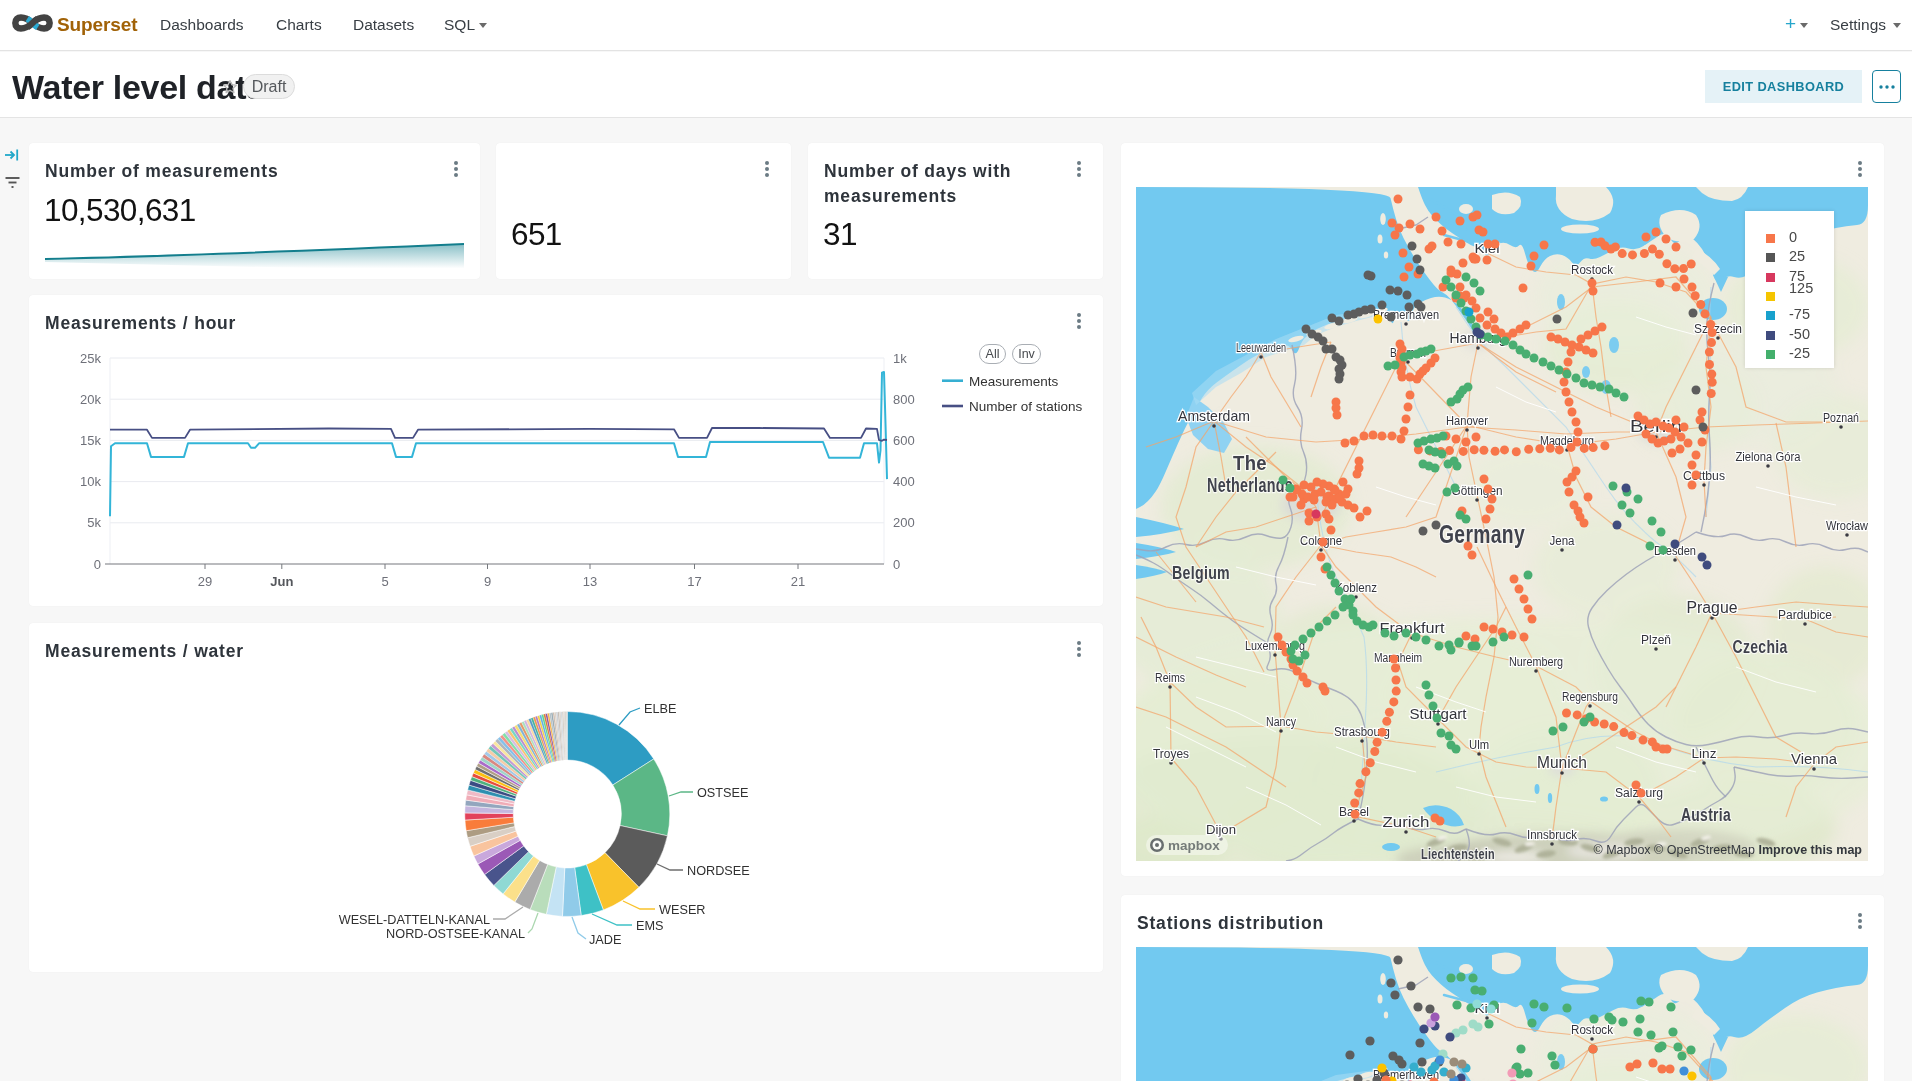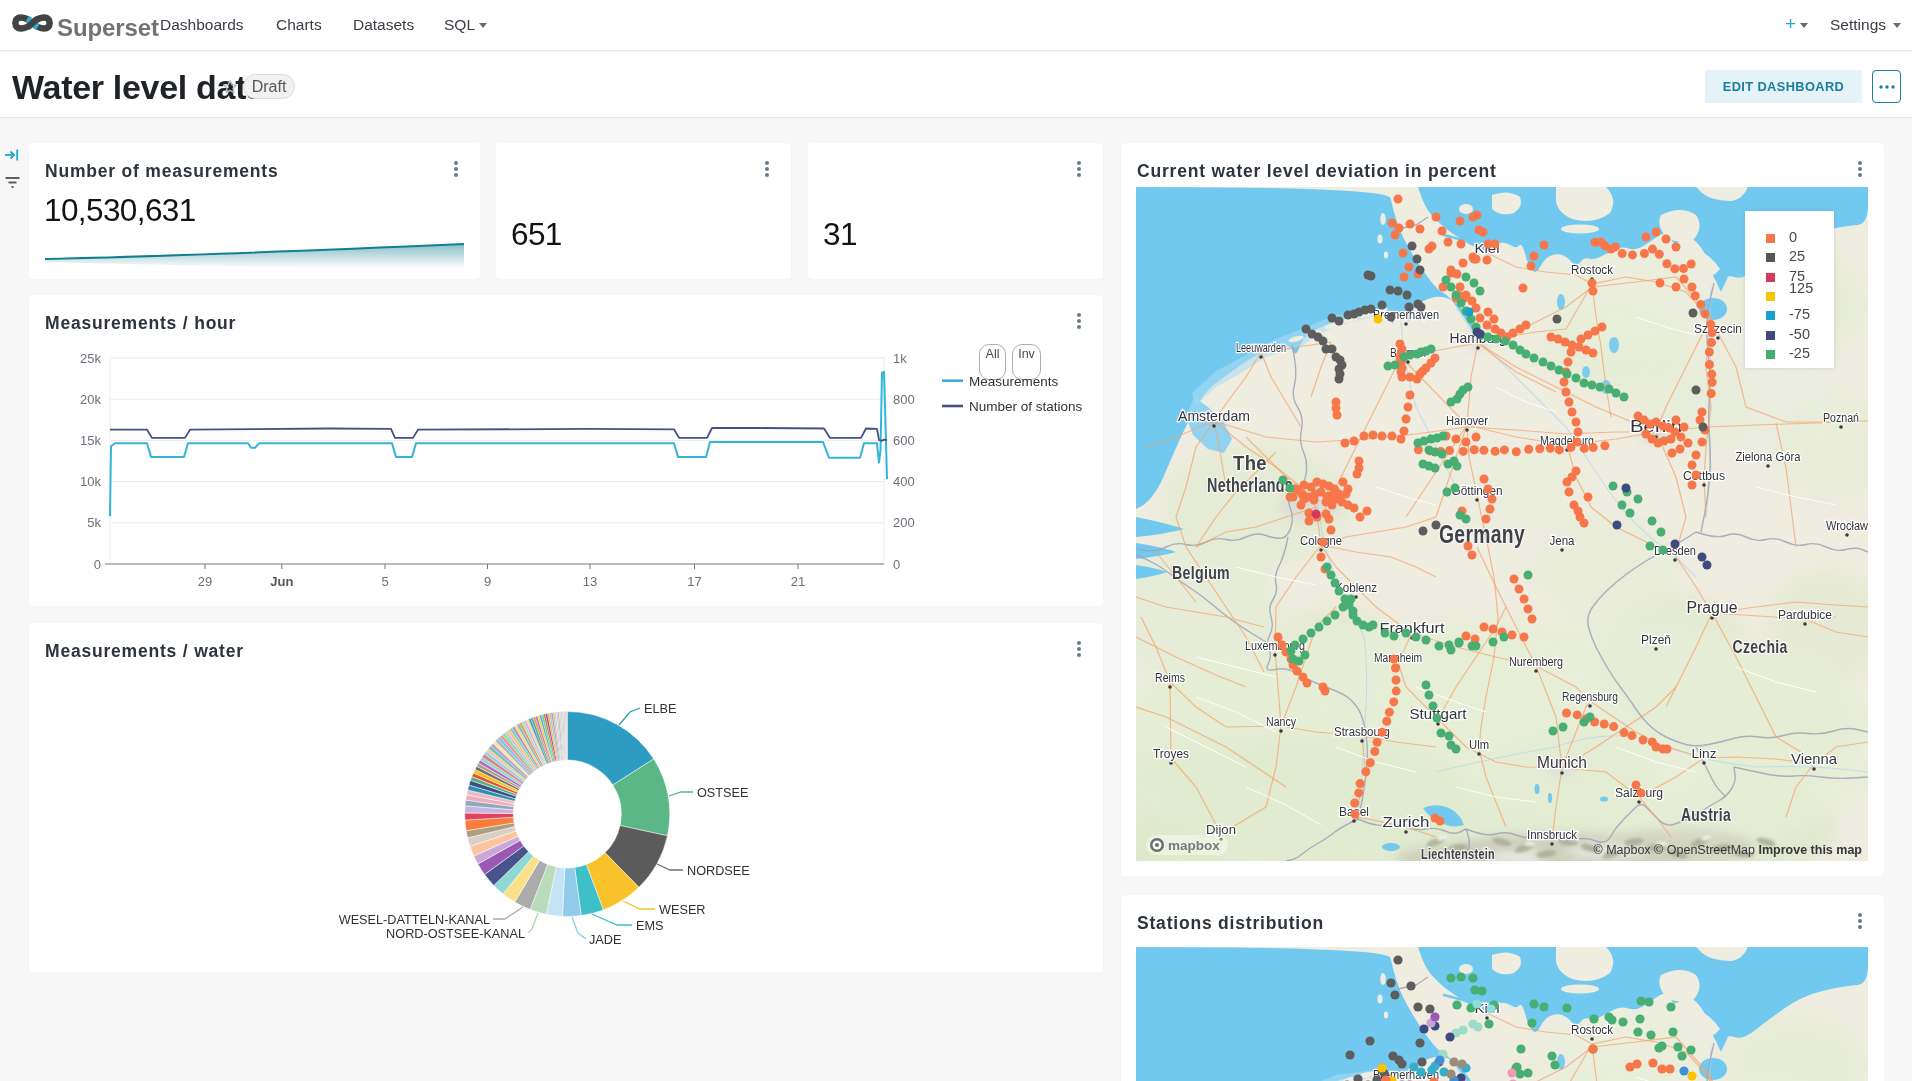--- a/index.html
+++ b/index.html
@@ -31,32 +31,32 @@
 .yl { font-size:13px; fill:#6E7079; }
 .cl { fill:#33343B; text-anchor:middle; paint-order:stroke; stroke:#FFFFFF; stroke-width:2.6px;
   font-weight:500;}
 .co { fill:#40424C; text-anchor:middle; paint-order:stroke; stroke:rgba(255,255,255,0.75);
   stroke-width:2.4px; font-weight:600; letter-spacing:0.4px;}
 .legend { position:absolute; left:609px; top:24px; width:89px; height:157px; background:#fff;
   box-shadow:0 0 4px rgba(0,0,0,0.12); z-index:3;}
 .litem { position:absolute; left:21px; width:9px; height:9px; }
 .ltext { position:absolute; left:44px; font-size:14.5px; color:#484848; }
 .pill { position:absolute; border:1px solid #A9AeB4; border-radius:10px; font-size:12.5px;
-  color:#474A4E; text-align:center; line-height:18px; height:36px; }
+  color:#474A4E; text-align:center; line-height:18px; height:20px; }
 .attr { position:absolute; right:6px; bottom:4px; font-size:12.5px; color:#33373D; z-index:3;}
 .attr b { font-weight:bold; }
 </style></head><body>
 <div class="nav">
     <svg style="position:absolute;left:12px;top:13px" width="41" height="20" viewBox="0 0 41 20">
 <path d="M3.3,10 C3.3,2.8 12.5,2.6 20.5,10 C28.5,17.4 37.7,17.2 37.7,10" fill="none" stroke="#434343" stroke-width="6.4"></path>
 <path d="M3.3,10 C3.3,17.2 12.5,17.4 20.5,10 C28.5,2.6 37.7,2.8 37.7,10" fill="none" stroke="#434343" stroke-width="6.4"></path>
 <path d="M15.3,5.6 C17.5,7 19,8.5 20.5,10 C22,11.5 23.5,13 25.7,14.4" fill="none" stroke="#2CABD4" stroke-width="6.4"></path>
 <path d="M15.3,14.4 C17.5,13 19,11.5 20.5,10 C22,8.5 23.5,7 25.7,5.6" fill="none" stroke="#434343" stroke-width="6.4"></path>
 </svg>
-    <div style="position:absolute;left:57px;top:14px;font-size:24px;font-weight:bold;color:#737373;letter-spacing:-0.1px">Superset</div>
+    <div style="position:absolute;left:57px;top:14px;font-size:19px;font-weight:bold;color:#a16207;letter-spacing:-0.1px">Superset</div>
     <div class="navlink" style="left:160px">Dashboards</div>
     <div class="navlink" style="left:276px">Charts</div>
     <div class="navlink" style="left:353px">Datasets</div>
     <div class="navlink" style="left:444px">SQL</div>
     <div style="position:absolute;left:479px;top:23px;width:0;height:0;border-left:4px solid transparent;border-right:4px solid transparent;border-top:5px solid #6A6A6A"></div>
     <div style="position:absolute;left:1785px;top:13px;font-size:19px;color:#27A6CB">+</div>
     <div style="position:absolute;left:1800px;top:23px;width:0;height:0;border-left:4px solid transparent;border-right:4px solid transparent;border-top:5px solid #6A6A6A"></div>
     <div class="navlink" style="left:1830px">Settings</div>
     <div style="position:absolute;left:1893px;top:23px;width:0;height:0;border-left:4px solid transparent;border-right:4px solid transparent;border-top:5px solid #6A6A6A"></div>
   </div>
@@ -104,20 +104,21 @@
   </div>
 <div class="card card2" style="left:496px;top:143px;width:295px;height:136px">
     <div class="kebab"><svg width="4" height="16" viewBox="0 0 4 16">
         <circle cx="2" cy="2" r="2" fill="#6B7B84"></circle>
         <circle cx="2" cy="8" r="2" fill="#6B7B84"></circle>
         <circle cx="2" cy="14" r="2" fill="#6B7B84"></circle>
       </svg></div>
     <div class="bignum">651</div>
   </div>
 <div class="card card3" style="left:808px;top:143px;width:295px;height:136px">
+    <div class="ctitle" style="width:236px">Number of days with measurements</div>
     <div class="kebab"><svg width="4" height="16" viewBox="0 0 4 16">
         <circle cx="2" cy="2" r="2" fill="#6B7B84"></circle>
         <circle cx="2" cy="8" r="2" fill="#6B7B84"></circle>
         <circle cx="2" cy="14" r="2" fill="#6B7B84"></circle>
       </svg></div>
     <div class="bignum">31</div>
   </div>
 <div class="card" style="left:29px;top:295px;width:1074px;height:311px">
     <div class="ctitle">Measurements / hour</div>
     <div class="kebab"><svg width="4" height="16" viewBox="0 0 4 16">
@@ -559,21 +560,20 @@
         <text x="114" y="305" class="co" font-size="20" textLength="86" lengthAdjust="spacingAndGlyphs">Netherlands</text>
         <text x="65" y="392" class="co" font-size="19" textLength="58" lengthAdjust="spacingAndGlyphs">Belgium</text>
         <text x="346" y="356" class="co" font-size="25" textLength="86" lengthAdjust="spacingAndGlyphs">Germany</text>
         <text x="624" y="466" class="co" font-size="19" textLength="55" lengthAdjust="spacingAndGlyphs">Czechia</text>
         <text x="570" y="634" class="co" font-size="18" textLength="50" lengthAdjust="spacingAndGlyphs">Austria</text>
         <text x="322" y="672" class="co" font-size="14" textLength="74" lengthAdjust="spacingAndGlyphs">Liechtenstein</text>
       </g>
     </defs>
   </svg>
 <div class="card" style="left:1121px;top:143px;width:763px;height:733px">
-    <div class="ctitle">Current water level deviation in percent</div>
     <div class="kebab"><svg width="4" height="16" viewBox="0 0 4 16">
         <circle cx="2" cy="2" r="2" fill="#6B7B84"></circle>
         <circle cx="2" cy="8" r="2" fill="#6B7B84"></circle>
         <circle cx="2" cy="14" r="2" fill="#6B7B84"></circle>
       </svg></div>
     <div style="position:absolute;left:15px;top:44px;width:732px;height:674px;overflow:hidden"><svg width="732" height="674" viewBox="0 0 732 674">
         <use href="#basemap"></use>
         <circle cx="262.0" cy="12.0" r="4.5" fill="#F7764A"></circle>
         <circle cx="256.0" cy="36.0" r="4.5" fill="#F7764A"></circle>
         <circle cx="263.0" cy="41.0" r="4.5" fill="#F7764A"></circle>

